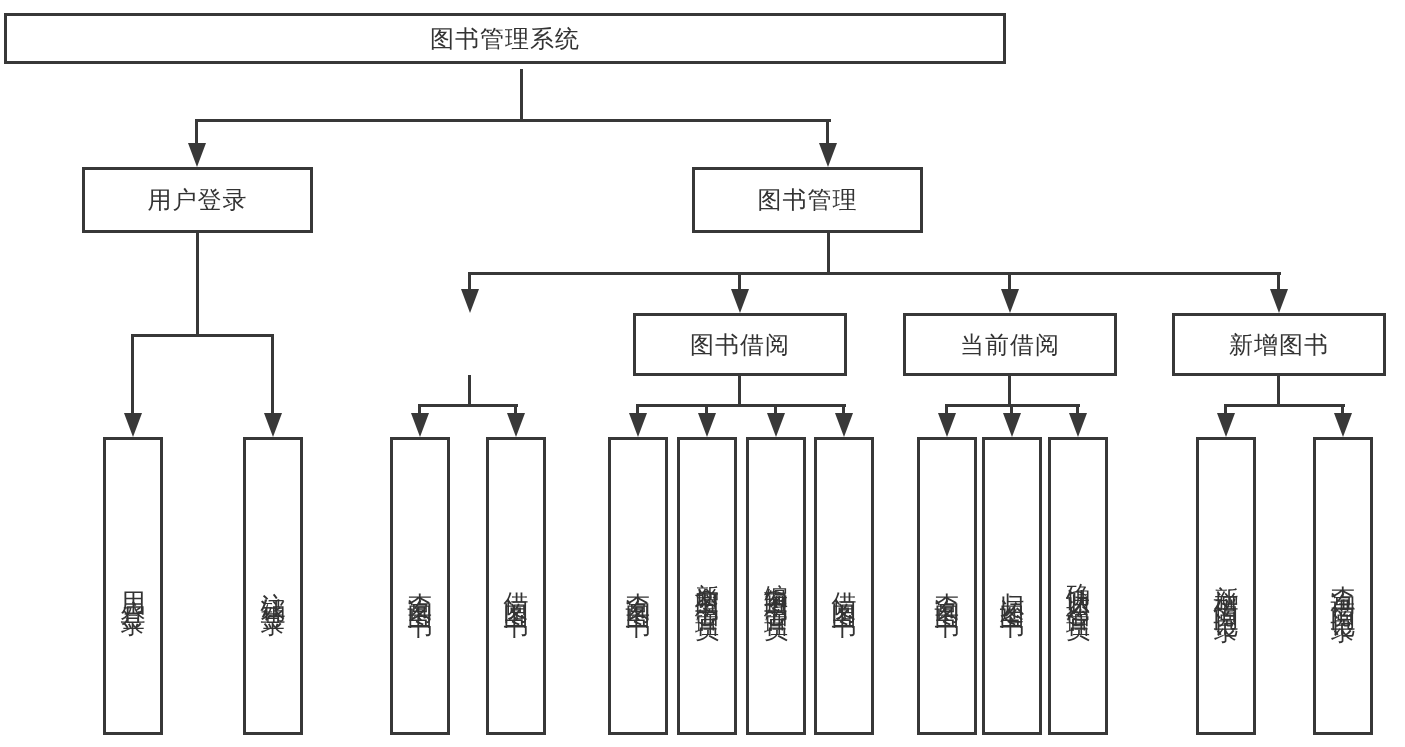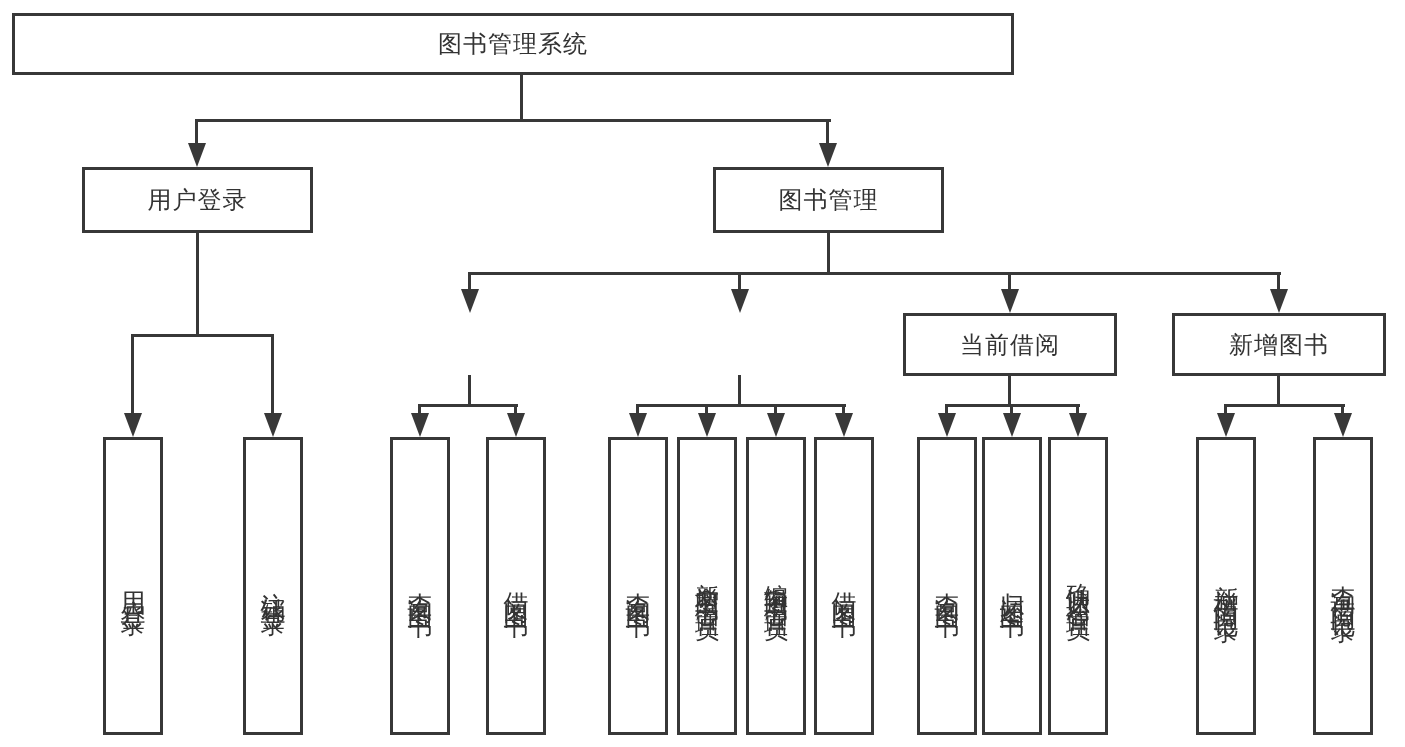--- a/index.html
+++ b/index.html
@@ -113,33 +113,36 @@
   <div class="line" style="left:1076px; top:404px; width:3px; height:18px;"></div>
   <div class="arrow-down" style="left:1069px; top:413px;"></div>
 
   <div class="line" style="left:1277px; top:375px; width:3px; height:32px;"></div>
   <div class="line" style="left:1224px; top:404px; width:121px; height:3px;"></div>
   <div class="line" style="left:1224px; top:404px; width:3px; height:18px;"></div>
   <div class="arrow-down" style="left:1217px; top:413px;"></div>
   <div class="line" style="left:1341px; top:404px; width:3px; height:18px;"></div>
   <div class="arrow-down" style="left:1334px; top:413px;"></div>
 
-  <div class="box hbox" style="left:12px; top:13px; width:1002px; height:62px;">
+  <div class="box hbox" style="left:4px; top:13px; width:1002px; height:51px;">
     <span>图书管理系统</span>
   </div>
 
   <div class="box hbox" style="left:82px; top:167px; width:231px; height:66px;">
     <span>用户登录</span>
   </div>
 
-  <div class="box hbox" style="left:713px; top:167px; width:231px; height:66px;">
+  <div class="box hbox" style="left:692px; top:167px; width:231px; height:66px;">
     <span>图书管理</span>
   </div>
 
 
+  <div class="box hbox" style="left:633px; top:313px; width:214px; height:63px;">
+    <span>图书借阅</span>
+  </div>
 
   <div class="box hbox" style="left:903px; top:313px; width:214px; height:63px;">
     <span>当前借阅</span>
   </div>
 
   <div class="box hbox" style="left:1172px; top:313px; width:214px; height:63px;">
     <span>新增图书</span>
   </div>
 
   <div class="box vbox" style="left:103px; top:437px; width:60px; height:298px;">

